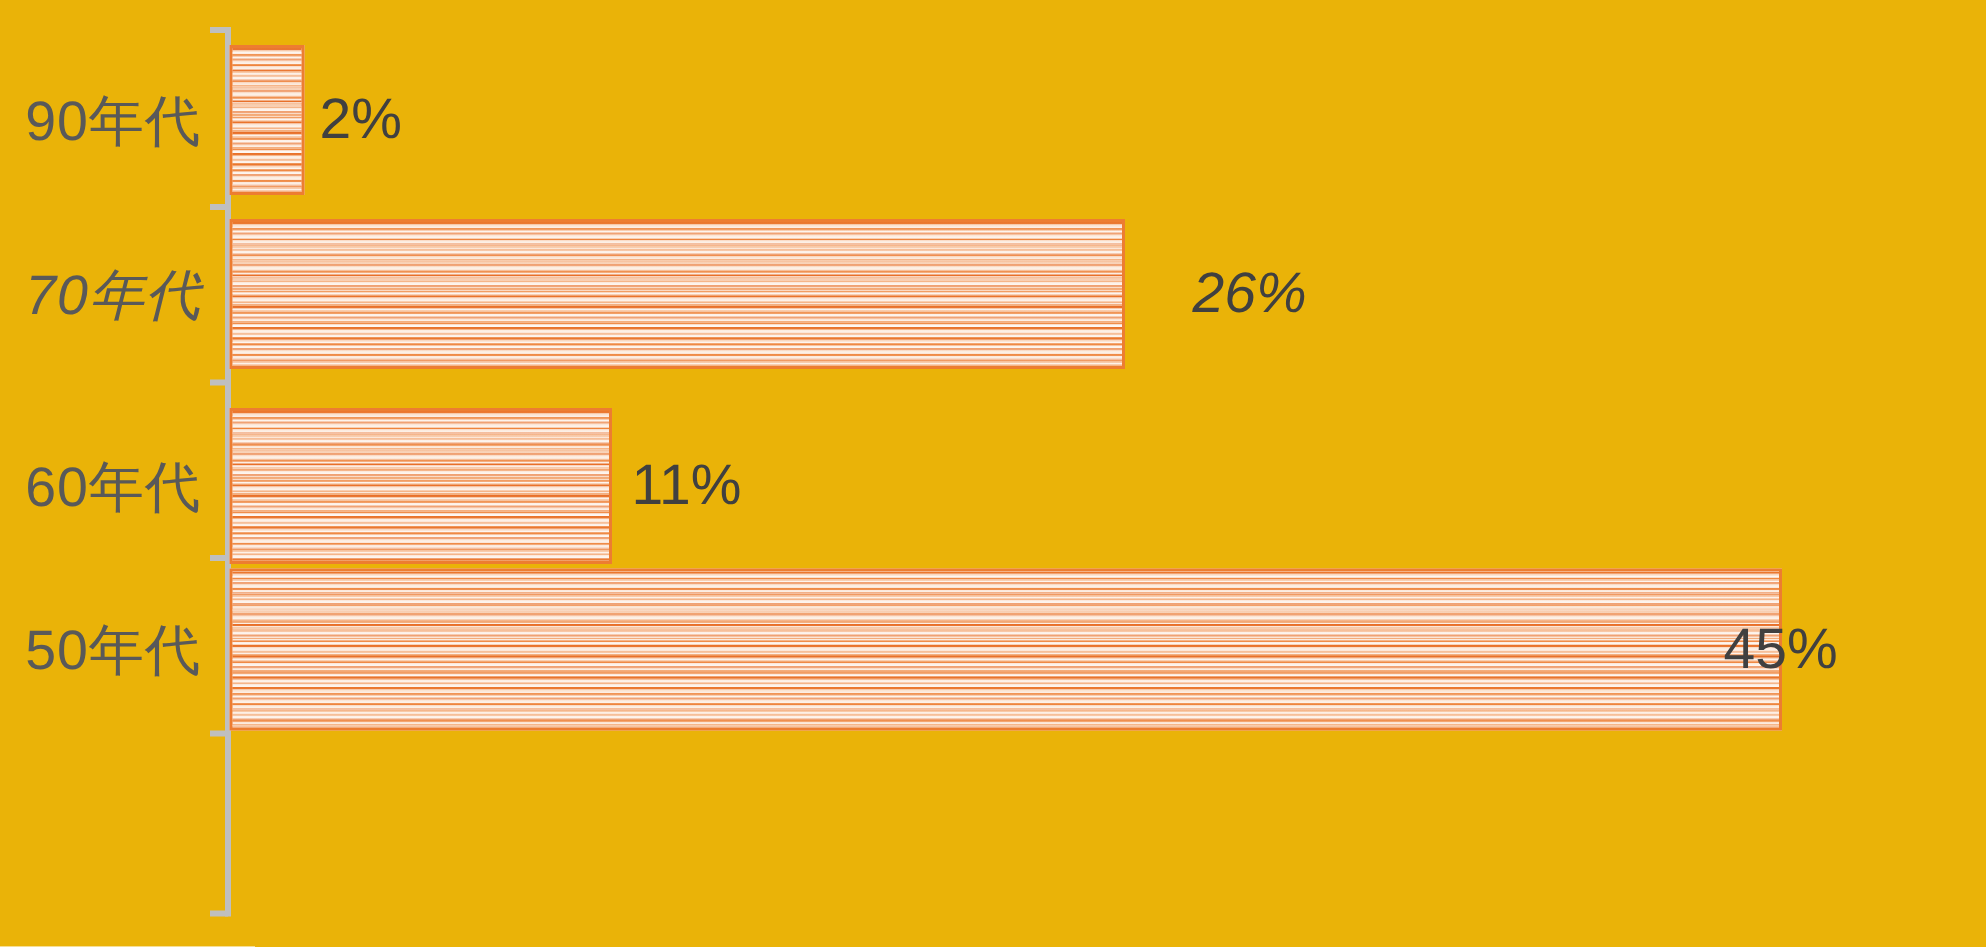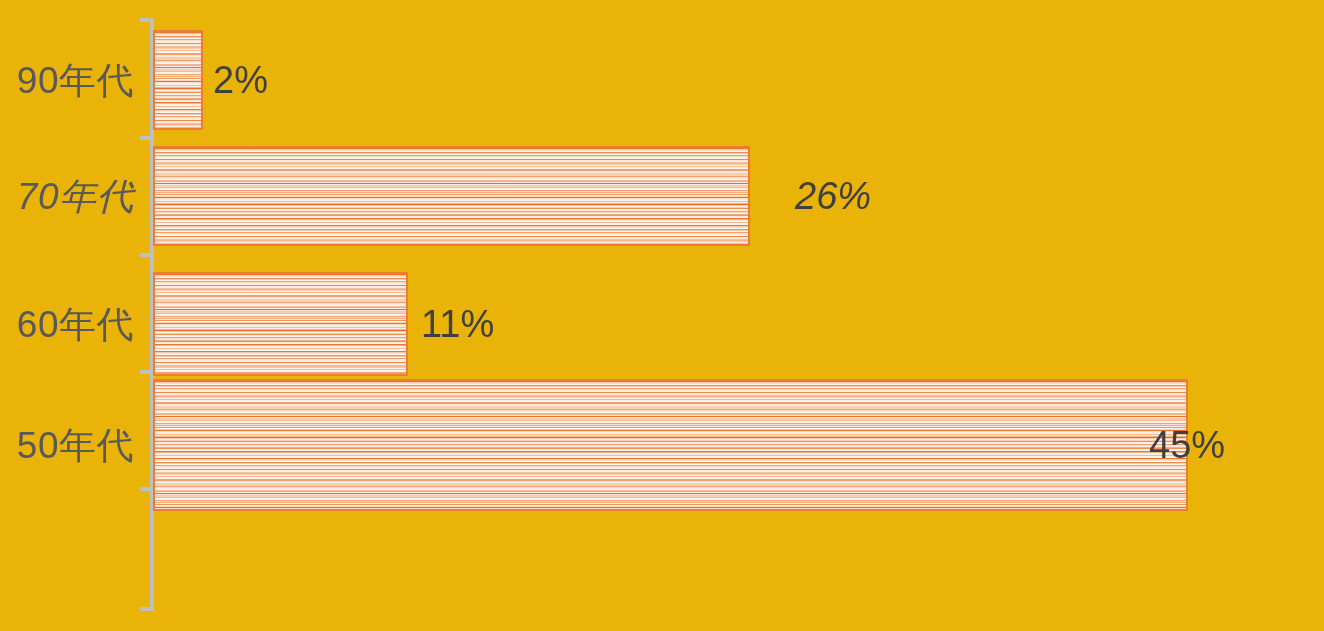--- a/index.html
+++ b/index.html
@@ -146,21 +146,21 @@
       <div class="bar" style="width:597px;"></div>
       <span class="value-label" style="left:763px;margin-left:32px;">26%</span>
     </div>
 
     <div class="bar-row" style="top:272px; height:104px;text-decoration:underline;">
       <span class="cat-label">60年代</span>
       <div class="bar" style="width:255px;"></div>
       <span class="value-label" style="left:421px;">11%</span>
     </div>
 
-    <div class="bar-row" style="top:379px; height:132px;">
+    <div class="bar-row" style="top:379px; height:108px;">
       <span class="cat-label">50年代</span>
       <div class="bar" style="width:1035px;"></div>
       <span class="value-label" style="left:1149px;">45%</span>
     </div>
 
 
   </div>
 </div>
 
 </body></html>

